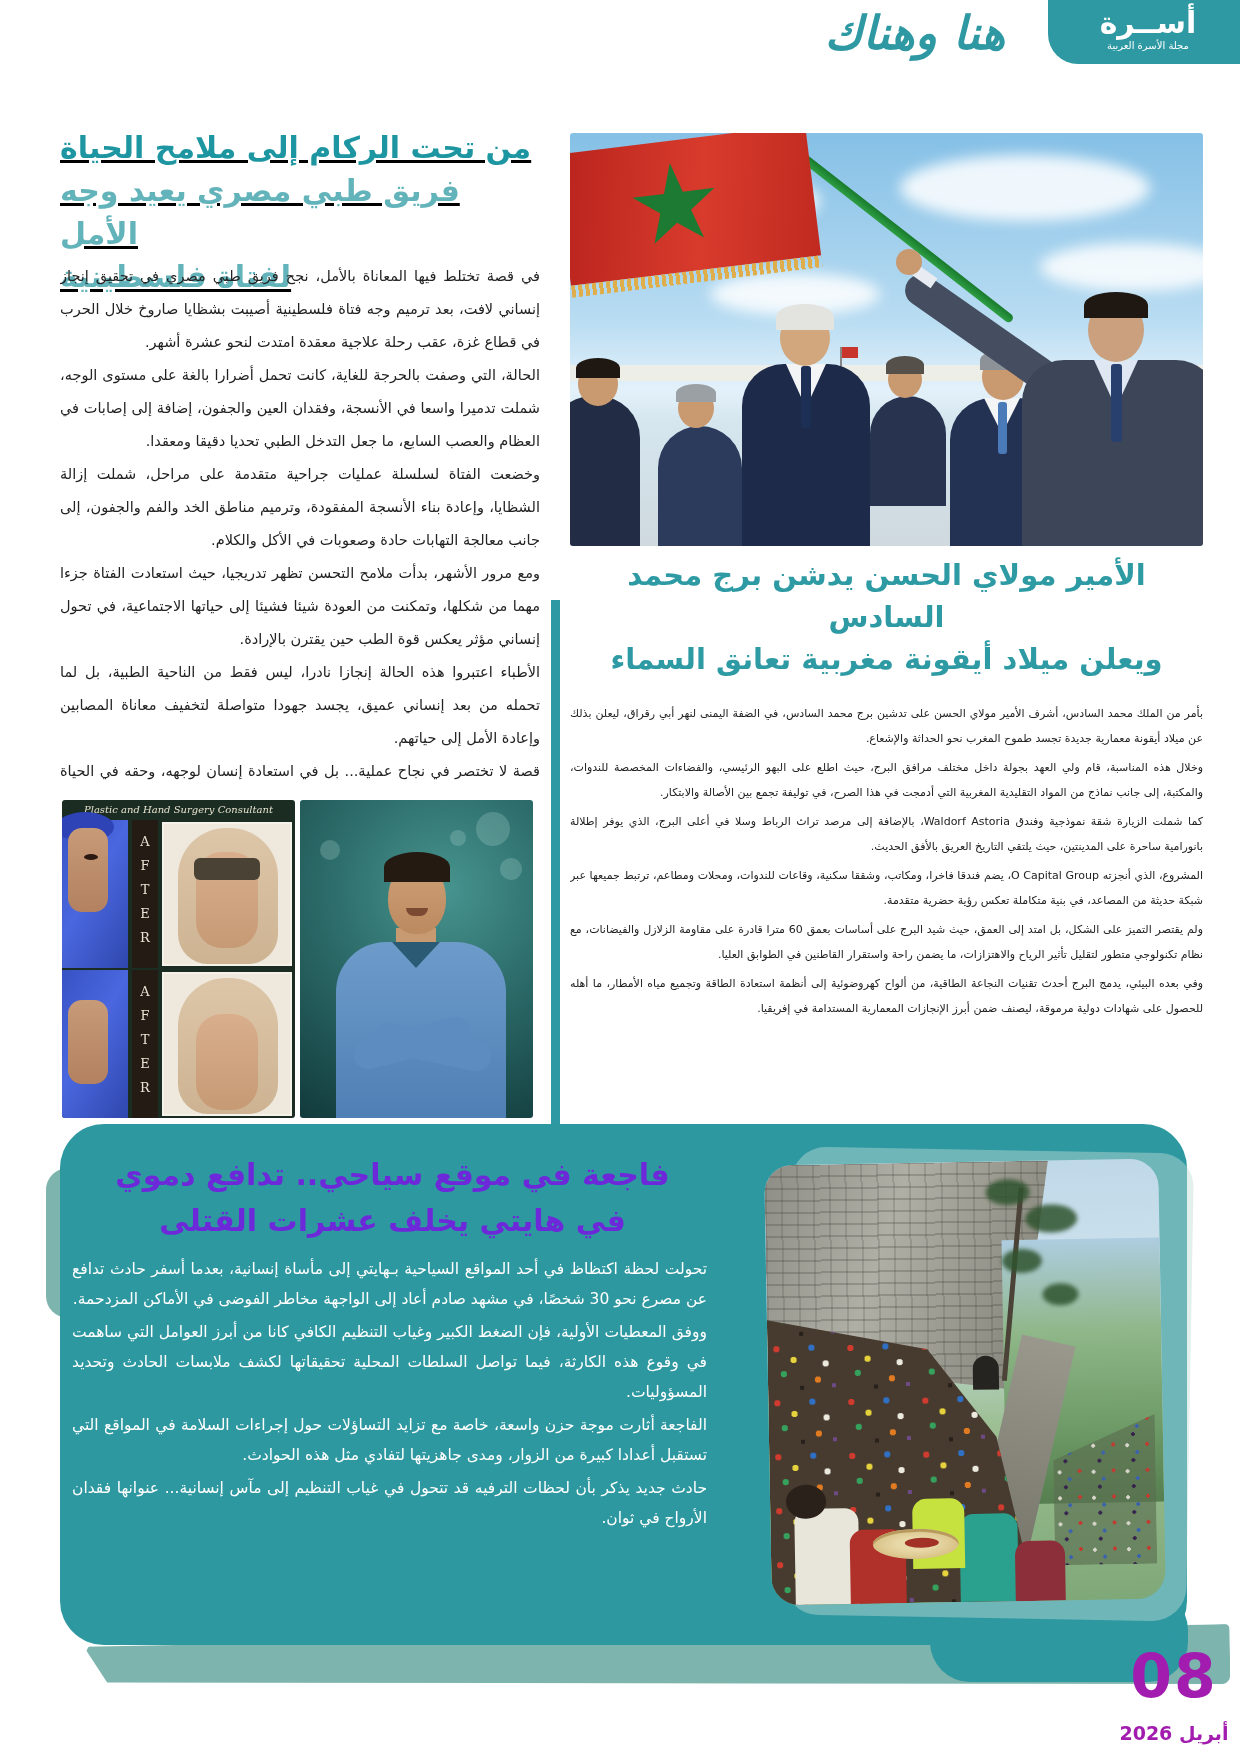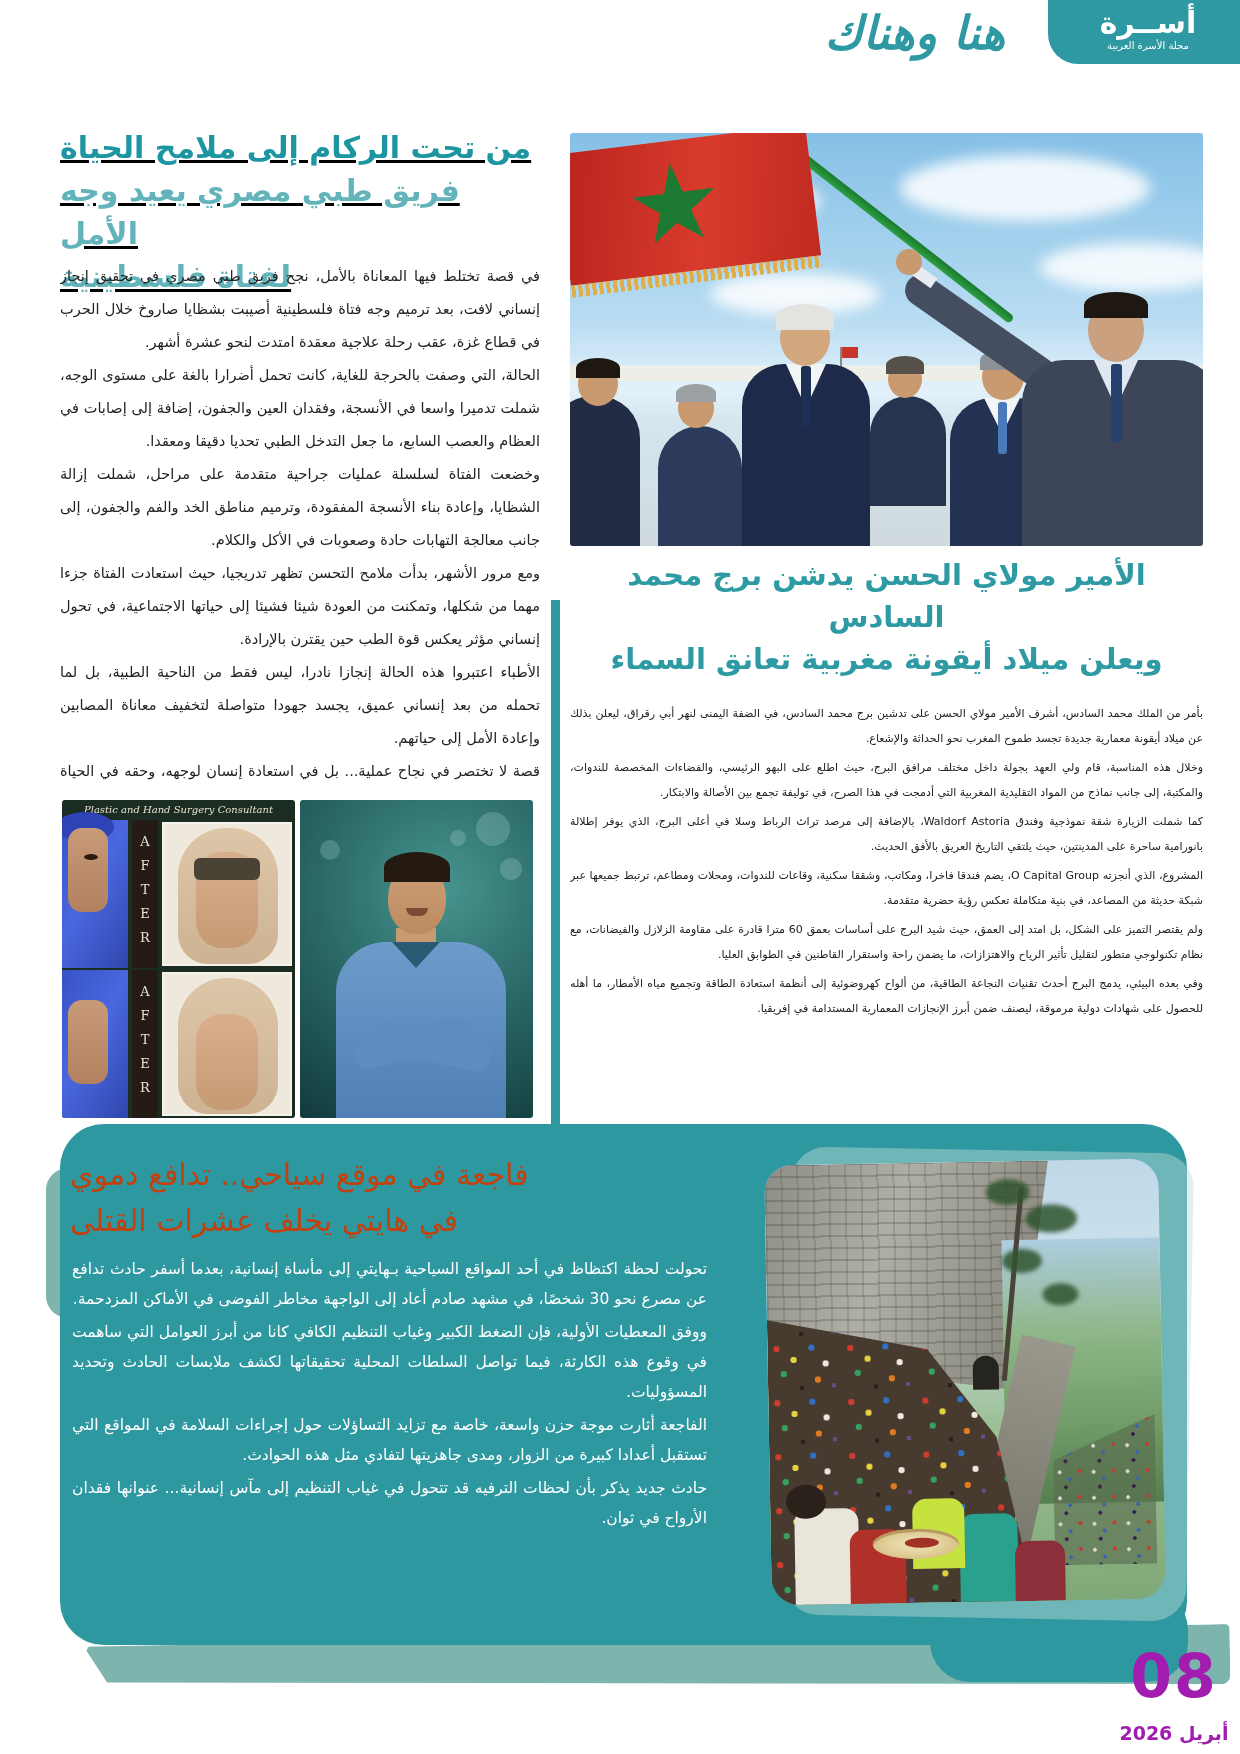--- a/index.html
+++ b/index.html
@@ -87,21 +87,21 @@
   .body-right{position:absolute;left:570px;top:680px;width:633px;height:455px;overflow:hidden;
               direction:rtl;text-align:justify;color:#222;font-size:11px;line-height:25px;margin-top:21px;}
   .body-right p{margin:0 0 4px 0;}
   
   .sage-left{position:absolute;left:46px;top:1168px;width:44px;height:150px;border-radius:24px;background:#7db4ad;}
   .sage-bottom{position:absolute;left:84px;top:1630px;width:1146px;height:60px;background:#7db4ad;
                border-radius:30px 6px 10px 40px;transform:rotate(-.6deg);
                clip-path:polygon(0 18%,100% 0,100% 100%,2% 78%);}
   .teal-box{position:absolute;left:60px;top:1124px;width:1127px;height:521px;background:#2e98a1;border-radius:44px;}
   .teal-box-ext{position:absolute;left:930px;top:1590px;width:258px;height:92px;background:#2e98a1;border-radius:40px;}
-  .hl-box{position:absolute;left:70px;top:1152px;width:645px;text-align:left;direction:rtl;font-weight:normal;color:#c2410c;}
+  .hl-box{position:absolute;left:70px;top:1152px;width:645px;text-align:center;direction:rtl;font-weight:bold;color:#6d28d9;}
   .hl-box div{font-size:30px;line-height:46px;}
   .body-box{position:absolute;left:72px;top:1254px;width:635px;height:380px;overflow:hidden;
             direction:rtl;text-align:justify;color:#fff;font-size:15.5px;line-height:30px;}
   .body-box p{margin:0 0 3px 0;}
   
   .haiti-halo{position:absolute;left:788px;top:1150px;width:402px;height:468px;border-radius:34px;
               background:rgba(190,220,215,.45);transform:rotate(1deg);}
   .fig-haiti{left:768px;top:1162px;width:394px;height:440px;border-radius:28px;transform:rotate(-1deg);
              background:linear-gradient(#bfd8e8 0%,#cfe3ee 30%,#9cbf93 60%,#7fa878 100%);}
   .fortress{position:absolute;left:0;top:0;width:72%;height:52%;

